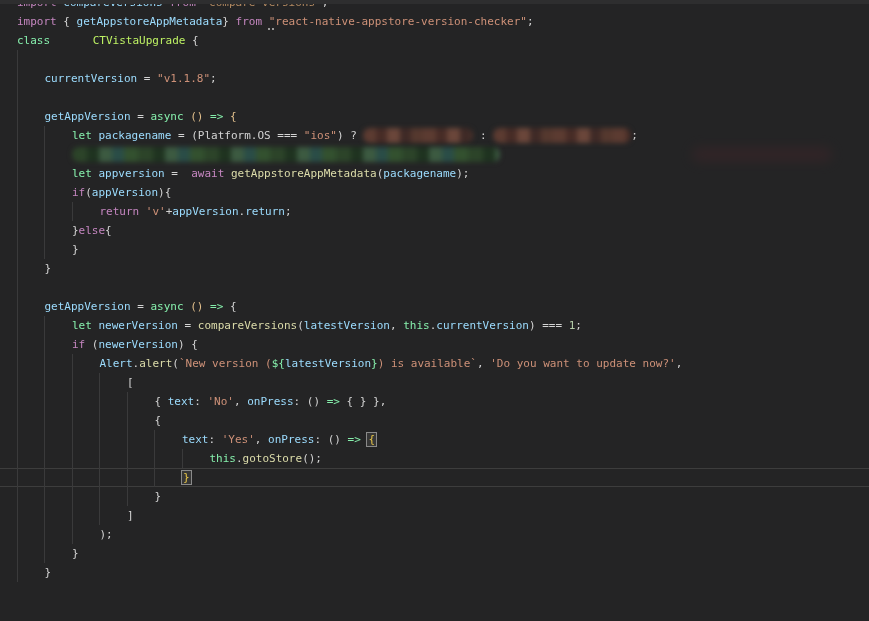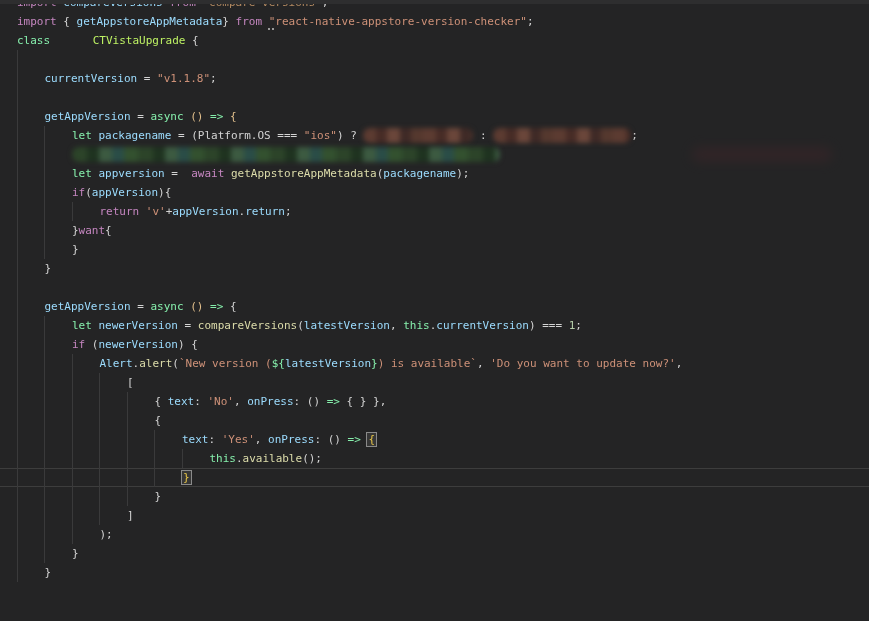--- a/index.html
+++ b/index.html
@@ -68,33 +68,33 @@
       <div class="line"><span class="tk-k2">class </span><span class="tk-t">CTVistaUpgrade</span><span class="tk-p"> {</span></div>
       <div class="line"><span class="ind"></span></div>
       <div class="line"><span class="ind"></span><span class="tk-v">currentVersion</span><span class="tk-p"> = </span><span class="tk-s">"v1.1.8"</span><span class="tk-p">;</span></div>
       <div class="line"><span class="ind"></span></div>
       <div class="line"><span class="ind"></span><span class="tk-v">getAppVersion</span><span class="tk-p"> = </span><span class="tk-k2">async</span><span class="tk-p"> </span><span class="tk-g">()</span><span class="tk-p"> </span><span class="tk-k2">=&gt;</span><span class="tk-p"> </span><span class="tk-g">{</span></div>
       <div class="line"><span class="ind"></span><span class="ind"></span><span class="tk-k2">let </span><span class="tk-v">packagename</span><span class="tk-p"> = (Platform.OS === </span><span class="tk-s">"ios"</span><span class="tk-p">) ? </span><span class="tk-br" style="width: 110px;"></span><span class="tk-p"> : </span><span class="tk-br" style="width: 138px;"></span><span class="tk-p">;</span></div>
       <div class="line"><span class="ind"></span><span class="ind"></span><span class="tk-bg" style="width: 428px;"></span><span class="tk-sp" style="width: 192px;"></span><span class="tk-bf" style="width: 140px;"></span></div>
       <div class="line"><span class="ind"></span><span class="ind"></span><span class="tk-k2">let </span><span class="tk-v">appversion</span><span class="tk-p"> =  </span><span class="tk-k1">await </span><span class="tk-f">getAppstoreAppMetadata</span><span class="tk-p">(</span><span class="tk-v">packagename</span><span class="tk-p">);</span></div>
       <div class="line"><span class="ind"></span><span class="ind"></span><span class="tk-k1">if</span><span class="tk-p">(</span><span class="tk-v">appVersion</span><span class="tk-p">){</span></div>
       <div class="line"><span class="ind"></span><span class="ind"></span><span class="ind"></span><span class="tk-k1">return </span><span class="tk-s">'v'</span><span class="tk-p">+</span><span class="tk-v">appVersion</span><span class="tk-p">.</span><span class="tk-v">return</span><span class="tk-p">;</span></div>
-      <div class="line"><span class="ind"></span><span class="ind"></span><span class="tk-p">}</span><span class="tk-k1">want</span><span class="tk-p">{</span></div>
+      <div class="line"><span class="ind"></span><span class="ind"></span><span class="tk-p">}</span><span class="tk-k1">else</span><span class="tk-p">{</span></div>
       <div class="line"><span class="ind"></span><span class="ind"></span><span class="tk-p">}</span></div>
       <div class="line"><span class="ind"></span><span class="tk-p">}</span></div>
       <div class="line"><span class="ind"></span></div>
       <div class="line"><span class="ind"></span><span class="tk-v">getAppVersion</span><span class="tk-p"> = </span><span class="tk-k2">async</span><span class="tk-p"> </span><span class="tk-g">()</span><span class="tk-p"> </span><span class="tk-k2">=&gt;</span><span class="tk-p"> {</span></div>
       <div class="line"><span class="ind"></span><span class="ind"></span><span class="tk-k2">let </span><span class="tk-v">newerVersion</span><span class="tk-p"> = </span><span class="tk-f">compareVersions</span><span class="tk-p">(</span><span class="tk-v">latestVersion</span><span class="tk-p">, </span><span class="tk-k2">this</span><span class="tk-p">.</span><span class="tk-v">currentVersion</span><span class="tk-p">) === </span><span class="tk-n">1</span><span class="tk-p">;</span></div>
       <div class="line"><span class="ind"></span><span class="ind"></span><span class="tk-k1">if</span><span class="tk-p"> (</span><span class="tk-v">newerVersion</span><span class="tk-p">) {</span></div>
       <div class="line"><span class="ind"></span><span class="ind"></span><span class="ind"></span><span class="tk-v">Alert</span><span class="tk-p">.</span><span class="tk-f">alert</span><span class="tk-p">(</span><span class="tk-s">`New version (</span><span class="tk-k2">${</span><span class="tk-v">latestVersion</span><span class="tk-k2">}</span><span class="tk-s">) is available`</span><span class="tk-p">, </span><span class="tk-s">'Do you want to update now?'</span><span class="tk-p">,</span></div>
       <div class="line"><span class="ind"></span><span class="ind"></span><span class="ind"></span><span class="ind"></span><span class="tk-p">[</span></div>
       <div class="line"><span class="ind"></span><span class="ind"></span><span class="ind"></span><span class="ind"></span><span class="ind"></span><span class="tk-p">{ </span><span class="tk-v">text</span><span class="tk-p">: </span><span class="tk-s">'No'</span><span class="tk-p">, </span><span class="tk-v">onPress</span><span class="tk-p">: () </span><span class="tk-k2">=&gt;</span><span class="tk-p"> { } },</span></div>
       <div class="line"><span class="ind"></span><span class="ind"></span><span class="ind"></span><span class="ind"></span><span class="ind"></span><span class="tk-p">{</span></div>
       <div class="line"><span class="ind"></span><span class="ind"></span><span class="ind"></span><span class="ind"></span><span class="ind"></span><span class="ind"></span><span class="tk-v">text</span><span class="tk-p">: </span><span class="tk-s">'Yes'</span><span class="tk-p">, </span><span class="tk-v">onPress</span><span class="tk-p">: () </span><span class="tk-k2">=&gt;</span><span class="tk-p"> </span><span class="tk-bx">{</span></div>
-      <div class="line"><span class="ind"></span><span class="ind"></span><span class="ind"></span><span class="ind"></span><span class="ind"></span><span class="ind"></span><span class="ind"></span><span class="tk-k2">this</span><span class="tk-p">.</span><span class="tk-f">available</span><span class="tk-p">();</span></div>
+      <div class="line"><span class="ind"></span><span class="ind"></span><span class="ind"></span><span class="ind"></span><span class="ind"></span><span class="ind"></span><span class="ind"></span><span class="tk-k2">this</span><span class="tk-p">.</span><span class="tk-f">gotoStore</span><span class="tk-p">();</span></div>
       <div class="line cur"><span class="ind"></span><span class="ind"></span><span class="ind"></span><span class="ind"></span><span class="ind"></span><span class="ind"></span><span class="tk-bx">}</span></div>
       <div class="line"><span class="ind"></span><span class="ind"></span><span class="ind"></span><span class="ind"></span><span class="ind"></span><span class="tk-p">}</span></div>
       <div class="line"><span class="ind"></span><span class="ind"></span><span class="ind"></span><span class="ind"></span><span class="tk-p">]</span></div>
       <div class="line"><span class="ind"></span><span class="ind"></span><span class="ind"></span><span class="tk-p">);</span></div>
       <div class="line"><span class="ind"></span><span class="ind"></span><span class="tk-p">}</span></div>
       <div class="line"><span class="ind"></span><span class="tk-p">}</span></div>
     </div>
 </div>
 
 </body></html>

